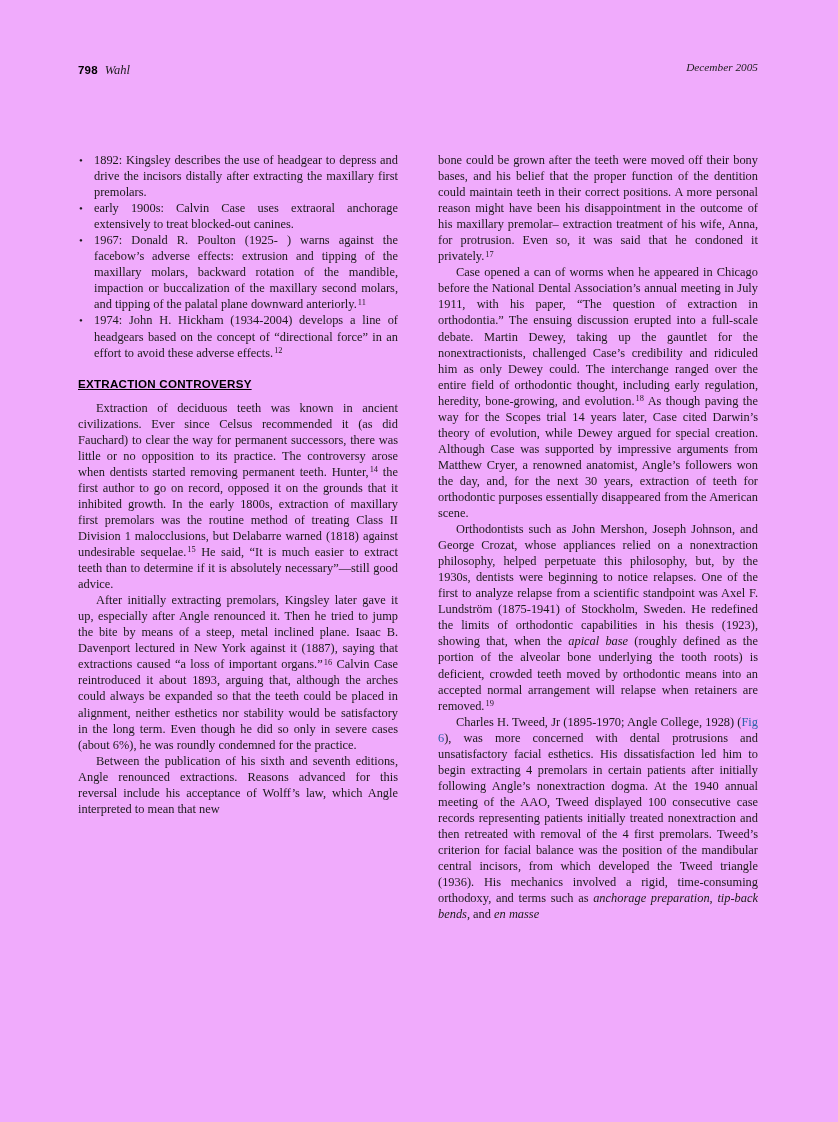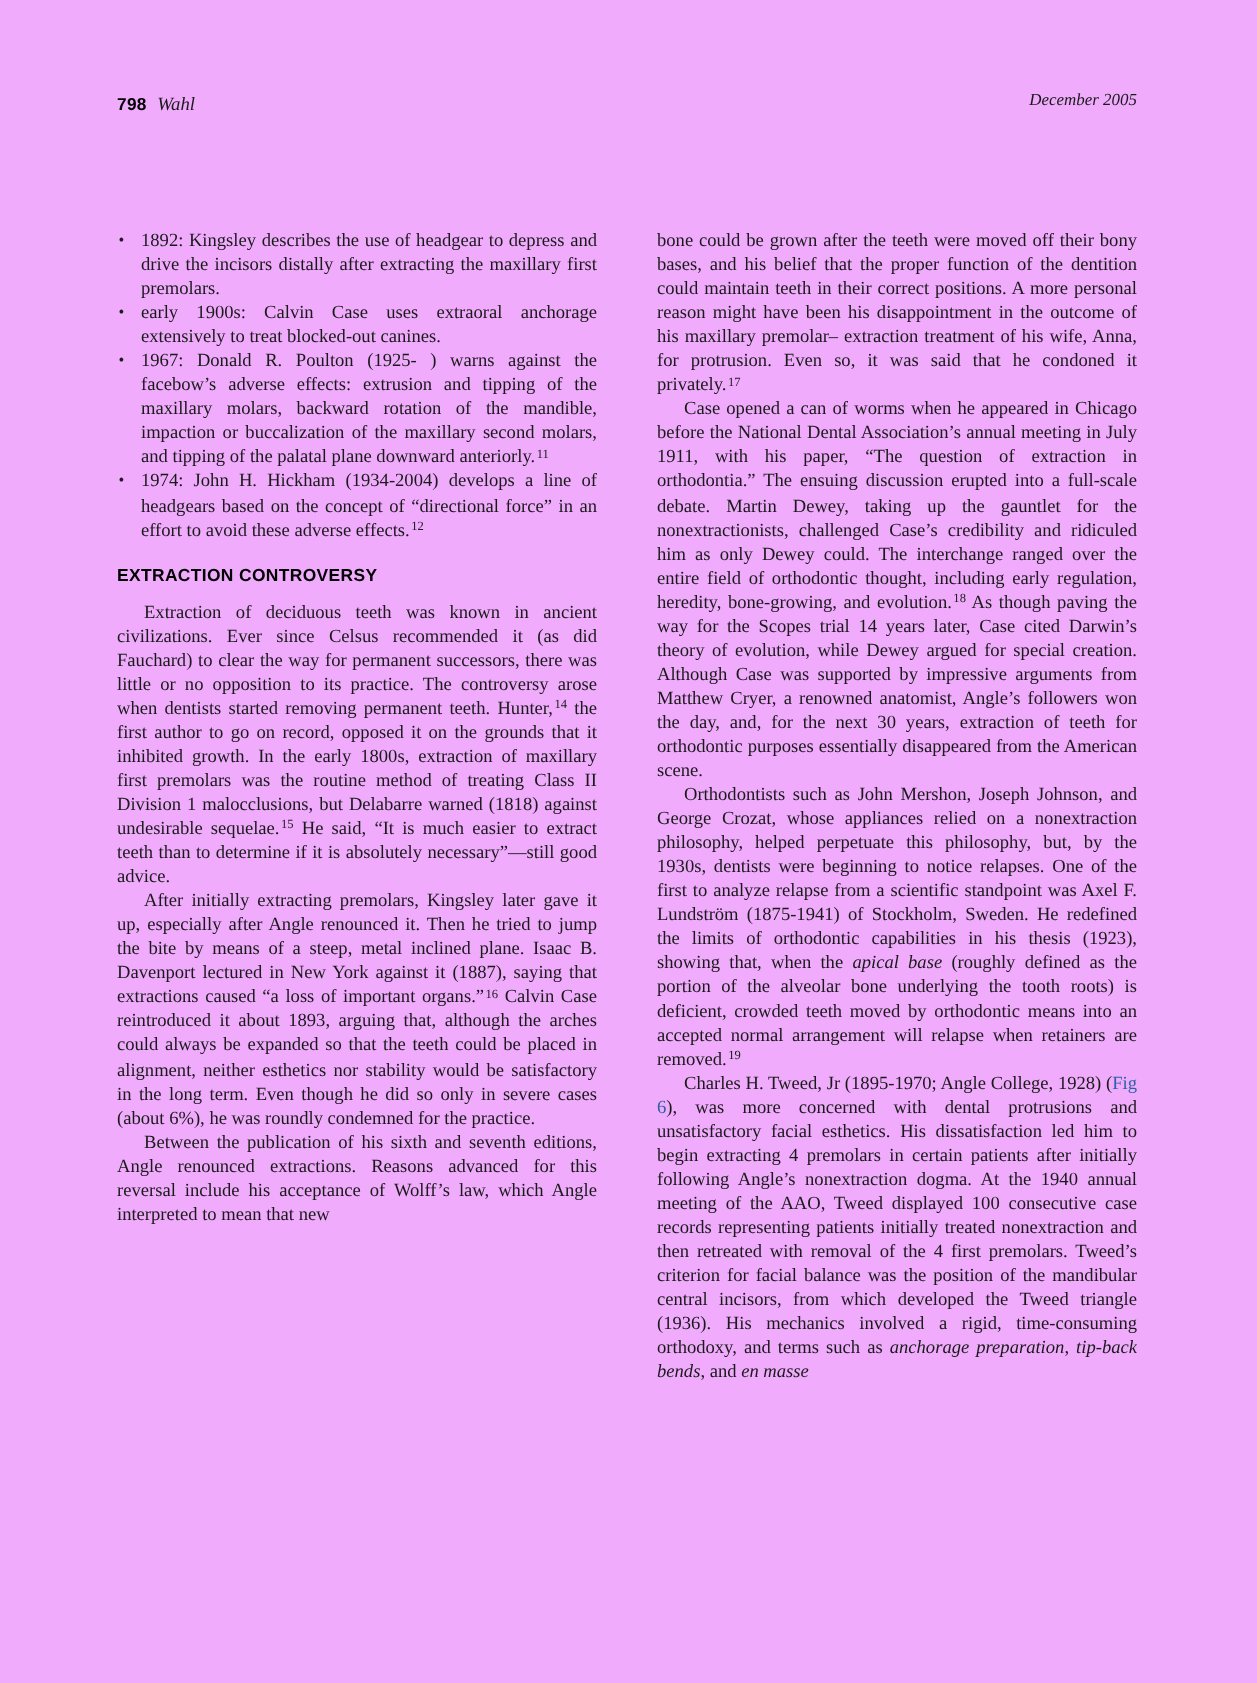--- a/index.html
+++ b/index.html
@@ -114,20 +114,21 @@
 
   
   h2.section-heading {
     margin: 0;
     font-family: "Liberation Sans", "DejaVu Sans", sans-serif;
     font-weight: bold;
     font-size: 11.6px;
     letter-spacing: 0.25px;
     color: #000000;
     line-height: 14px;
+    text-decoration: underline;
   }
 
   .gap-before-heading { height: 16px; }
   .gap-after-heading  { height: 9px; }
 
   
   sup.ref {
     font-size: 8.4px;
     vertical-align: 0.45em;
     line-height: 0;

